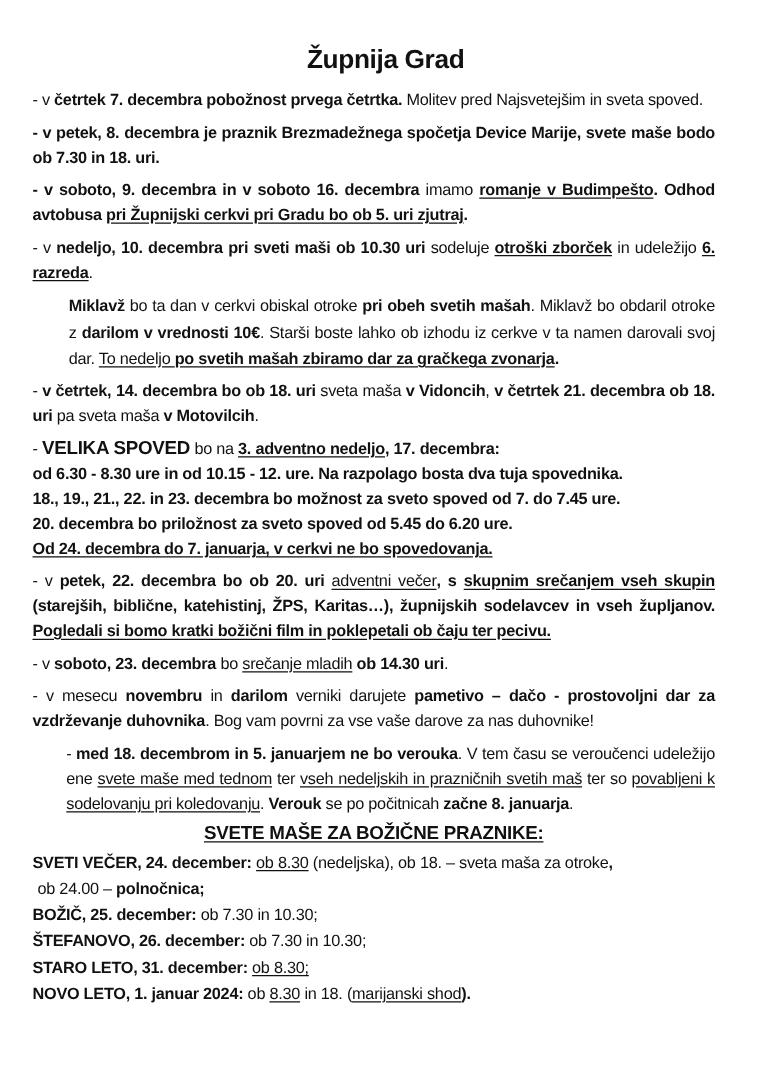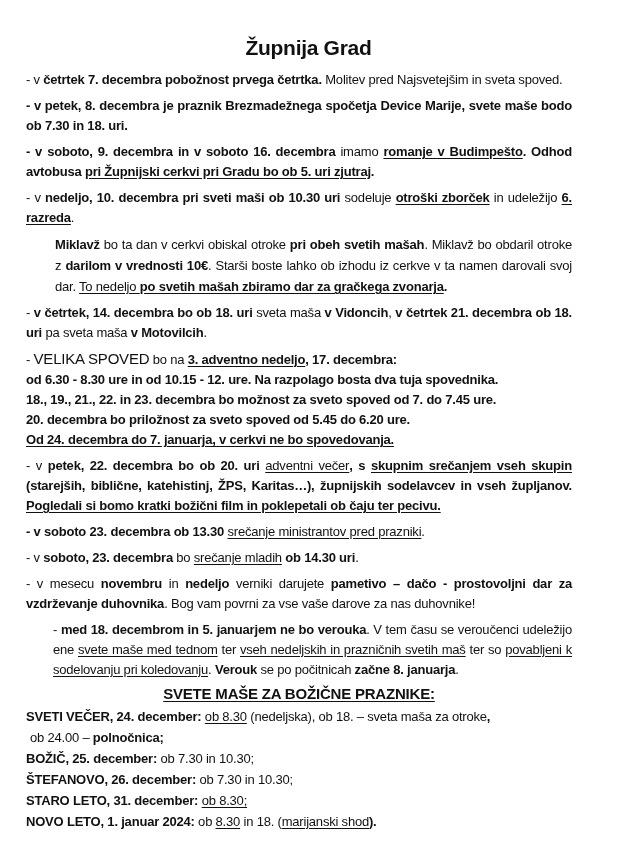--- a/index.html
+++ b/index.html
@@ -15,21 +15,21 @@
   }
   .content {
     position: absolute; left: 26px; width: 546px; top: 70px;
     font-size: 13px; line-height: 20px; letter-spacing: -0.2px;
   }
   .para { margin: 0 0 6px 0; }
   .justify { text-align: justify; text-align-last: left; }
   .para.tight { margin-bottom: 0; margin-left: 27px; }
   b { font-weight: bold; }
   u { text-decoration: underline; text-underline-offset: 2px; }
-  .big { font-size: 15px; font-weight: normal; }
+  .big { font-size: 15px; font-weight: bold; }
   .section-title {
     text-align: center; font-weight: bold; font-size: 15px;
     text-decoration: underline; text-underline-offset: 2px; margin: 4px 0 2px 0;
   }
   .mass-line { margin: 0; line-height: 21px; }
   .indent { padding-left: 4px; }
 </style>
 </head>
 <body>
 
@@ -54,25 +54,24 @@
     <div class="para">
       <div><span>- </span><span class="big">VELIKA SPOVED</span><span> bo na </span><b><u>3. adventno nedeljo</u></b><b>, 17. decembra:</b></div>
       <div><b>od 6.30 - 8.30 ure in od 10.15 - 12. ure. Na razpolago bosta dva tuja spovednika.</b></div>
       <div><b>18., 19., 21., 22. in 23. decembra bo možnost za sveto spoved od 7. do 7.45 ure.</b></div>
       <div><b>20. decembra bo priložnost za sveto spoved od 5.45 do 6.20 ure.</b></div>
       <div><b><u>Od 24. decembra do 7. januarja, v cerkvi ne bo spovedovanja.</u></b></div>
     </div>
 
     <p class="para justify"><span>- v </span><b>petek, 22. decembra bo ob 20. uri </b><u>adventni večer</u><b>, s </b><b><u>skupnim srečanjem vseh skupin</u></b><b> (starejših, biblične, katehistinj, ŽPS, Karitas…), župnijskih sodelavcev in vseh župljanov. </b><b><u>Pogledali si bomo kratki božični film in poklepetali ob čaju ter pecivu.</u></b></p>
 
-    <p class="para"><b>- v soboto 23. decembra ob 13.30</b><span> </span><u>srečanje ministrantov pred prazniki</u><span>.</span></p>
 
     <p class="para"><span>- v </span><b>soboto, 23. decembra</b><span> bo </span><u>srečanje mladih</u><span> </span><b>ob 14.30 uri</b><span>.</span></p>
 
-    <p class="para justify"><span>- v mesecu </span><b>novembru</b><span> in </span><b>nedeljo</b><span> verniki darujete </span><b>pametivo – dačo - prostovoljni dar za vzdrževanje duhovnika</b><span>. Bog vam povrni za vse vaše darove za nas duhovnike!</span></p>
+    <p class="para justify"><span>- v mesecu </span><b>novembru</b><span> in </span><b>darilom</b><span> verniki darujete </span><b>pametivo – dačo - prostovoljni dar za vzdrževanje duhovnika</b><span>. Bog vam povrni za vse vaše darove za nas duhovnike!</span></p>
 
     <p class="para justify tight"><span>- </span><b>med 18. decembrom in 5. januarjem ne bo verouka</b><span>. V tem času se veroučenci udeležijo ene </span><u>svete maše med tednom</u><span> ter </span><u>vseh nedeljskih in prazničnih svetih maš</u><span> ter so </span><u>povabljeni k sodelovanju pri koledovanju</u><span>. </span><b>Verouk</b><span> se po počitnicah </span><b>začne 8. januarja</b><span>.</span></p>
 
     <div class="section-title">SVETE MAŠE ZA BOŽIČNE PRAZNIKE:</div>
 
     <div>
       <p class="mass-line"><b>SVETI VEČER, 24. december:</b> <u>ob 8.30</u><span> (nedeljska), ob 18. – sveta maša za otroke</span><b>,</b></p>
       <p class="mass-line indent"><span>ob 24.00 – </span><b>polnočnica;</b></p>
       <p class="mass-line"><b>BOŽIČ, 25. december:</b><span> ob 7.30 in 10.30;</span></p>
       <p class="mass-line"><b>ŠTEFANOVO, 26. december:</b><span> ob 7.30 in 10.30;</span></p>

